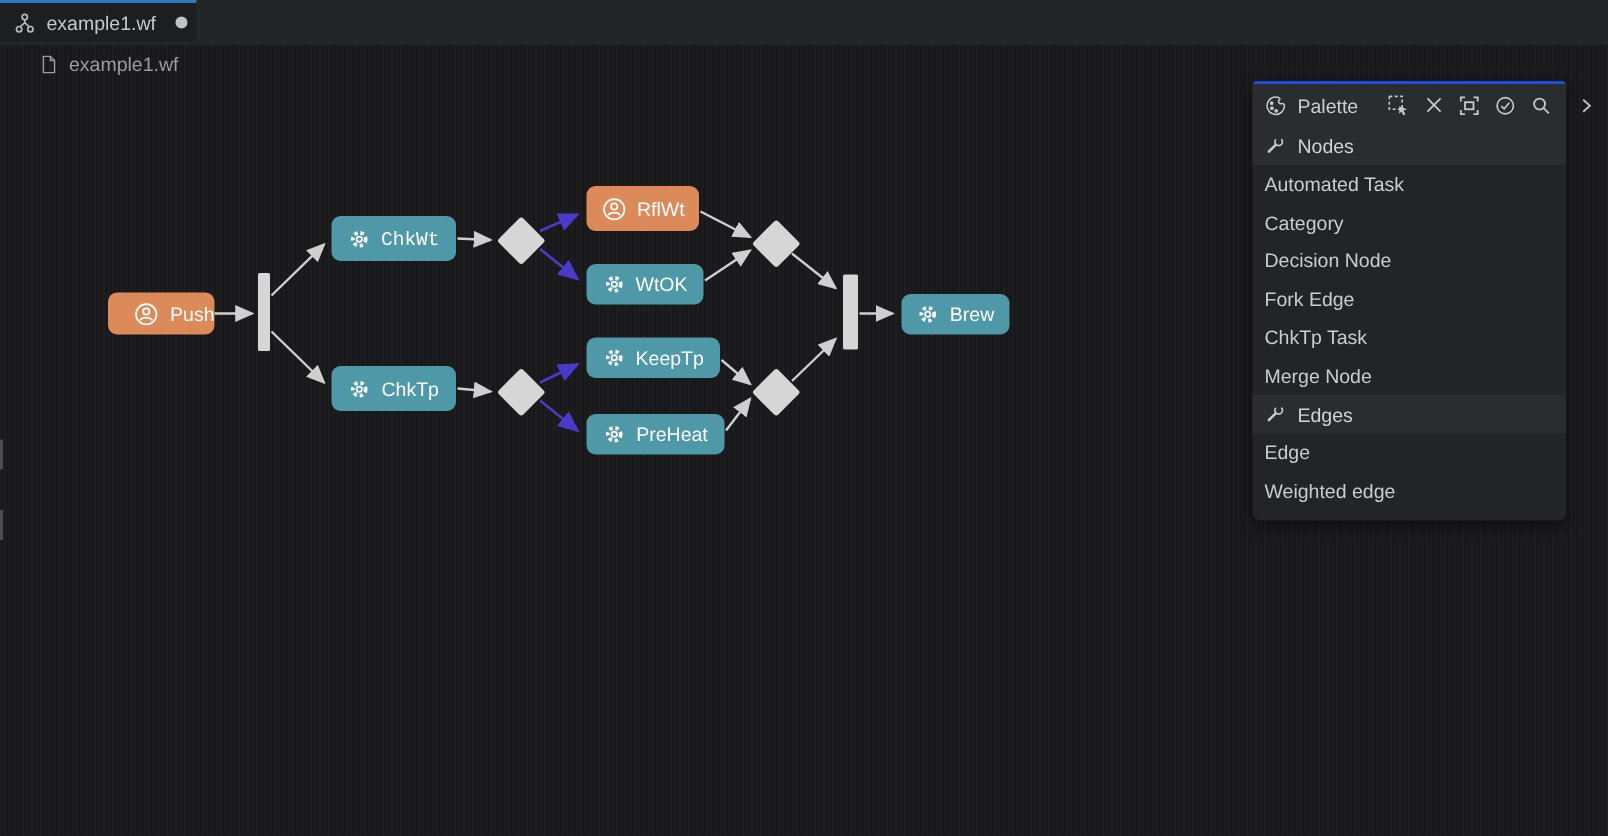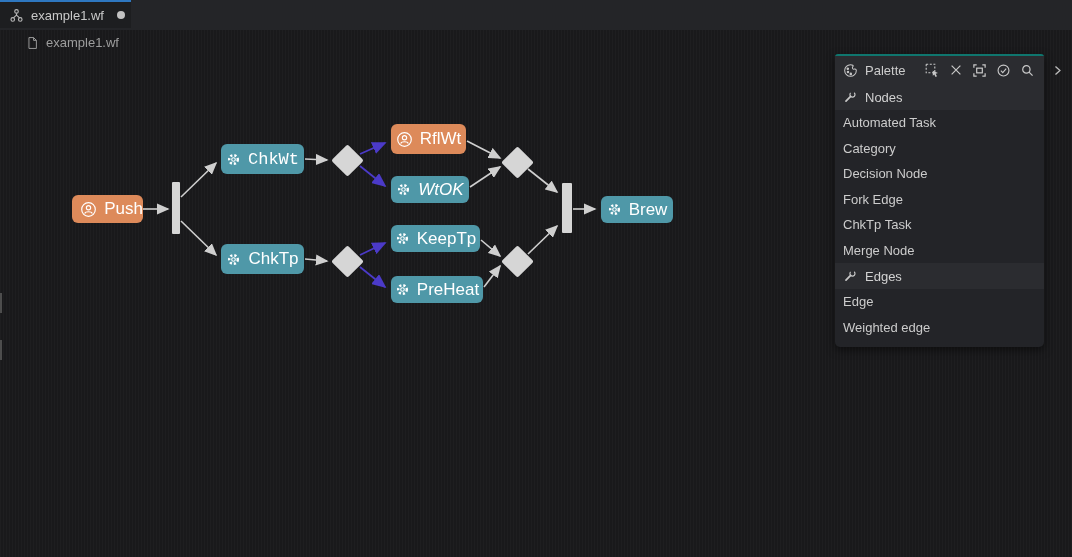--- a/index.html
+++ b/index.html
@@ -15,43 +15,43 @@
   .tab{position:absolute;left:0;top:0;width:131px;height:28px;background:#1d1e20;
        border-top:2px solid #2e77c0;display:flex;align-items:center;gap:7px;
        padding-left:9px;box-sizing:border-box;color:#c9c9c9;font-size:13px;cursor:pointer;}
   .tab .dot{width:8px;height:8px;border-radius:50%;background:#c2c2c2;margin-left:6px;}
   .breadcrumb{position:absolute;left:0;top:30px;height:25px;display:flex;align-items:center;
               gap:7px;padding-left:25px;color:#9d9d9d;font-size:13px;cursor:pointer;}
   .edge-mark{position:absolute;left:0;width:2px;background:#4d4d4d;}
   
   .canvas-svg{position:absolute;left:0;top:0;width:1072px;height:557px;}
   .node{position:absolute;border-radius:6px;display:flex;align-items:center;justify-content:center;
-        gap:7px;color:#fff;font-size:17px;box-sizing:border-box;cursor:pointer;}
+        gap:7px;color:#fff;font-size:13px;box-sizing:border-box;cursor:pointer;}
   .manual{background:#dd8a5a;}
   .auto{background:#4f98a8;}
   .bar{position:absolute;background:#d6d6d6;border-radius:1px;cursor:pointer;}
   .diamond{position:absolute;width:23px;height:23px;background:#d6d6d6;transform:rotate(45deg);
            border-radius:2px;cursor:pointer;}
   .n-push{left:72px;top:195px;width:71px;height:28px;justify-content:flex-end;}
   .n-chkwt{left:221px;top:144px;width:83px;height:30px;font-family:Liberation Mono, monospace;}
   .n-chktp{left:221px;top:244px;width:83px;height:30px;}
   .n-rflwt{left:391px;top:124px;width:75px;height:30px;}
-  .n-wtok{left:391px;top:176px;width:78px;height:27px;font-style:italic;}
+  .n-wtok{left:391px;top:176px;width:78px;height:27px;}
   .n-keeptp{left:391px;top:225px;width:89px;height:27px;}
   .n-preheat{left:391px;top:276px;width:92px;height:27px;}
   .n-brew{left:601px;top:196px;width:72px;height:27px;}
   .fork{left:172px;top:182px;width:8px;height:52px;}
   .join{left:562px;top:183px;width:10px;height:50px;}
   .d1{left:336px;top:149px;}
   .d2{left:336px;top:250px;}
   .m1{left:506px;top:151px;}
   .m2{left:506px;top:250px;}
   
   .palette{position:absolute;left:835px;top:54px;width:209px;background:#232428;
-           border-top:2px solid #0f766e;border-radius:3px 3px 5px 5px;
+           border-top:2px solid #1d4ed8;border-radius:3px 3px 5px 5px;
            box-shadow:0 3px 9px rgba(0,0,0,0.5);font-size:13px;color:#cccccc;
            padding-bottom:7px;box-sizing:border-box;}
   .palette-header{height:28px;display:flex;align-items:center;gap:7px;background:#2b2c30;
                   padding:0 6px 0 8px;}
   .palette-title{flex:0 0 auto;}
   .palette-tools{margin-left:auto;display:flex;align-items:center;gap:3px;}
   .tool-btn{width:21px;height:21px;display:flex;align-items:center;justify-content:center;
             border-radius:3px;cursor:pointer;color:#c8c8c8;}
   .group-header{height:26px;display:flex;align-items:center;gap:8px;background:#2b2c30;
                 padding-left:8px;cursor:pointer;color:#d2d2d2;}

